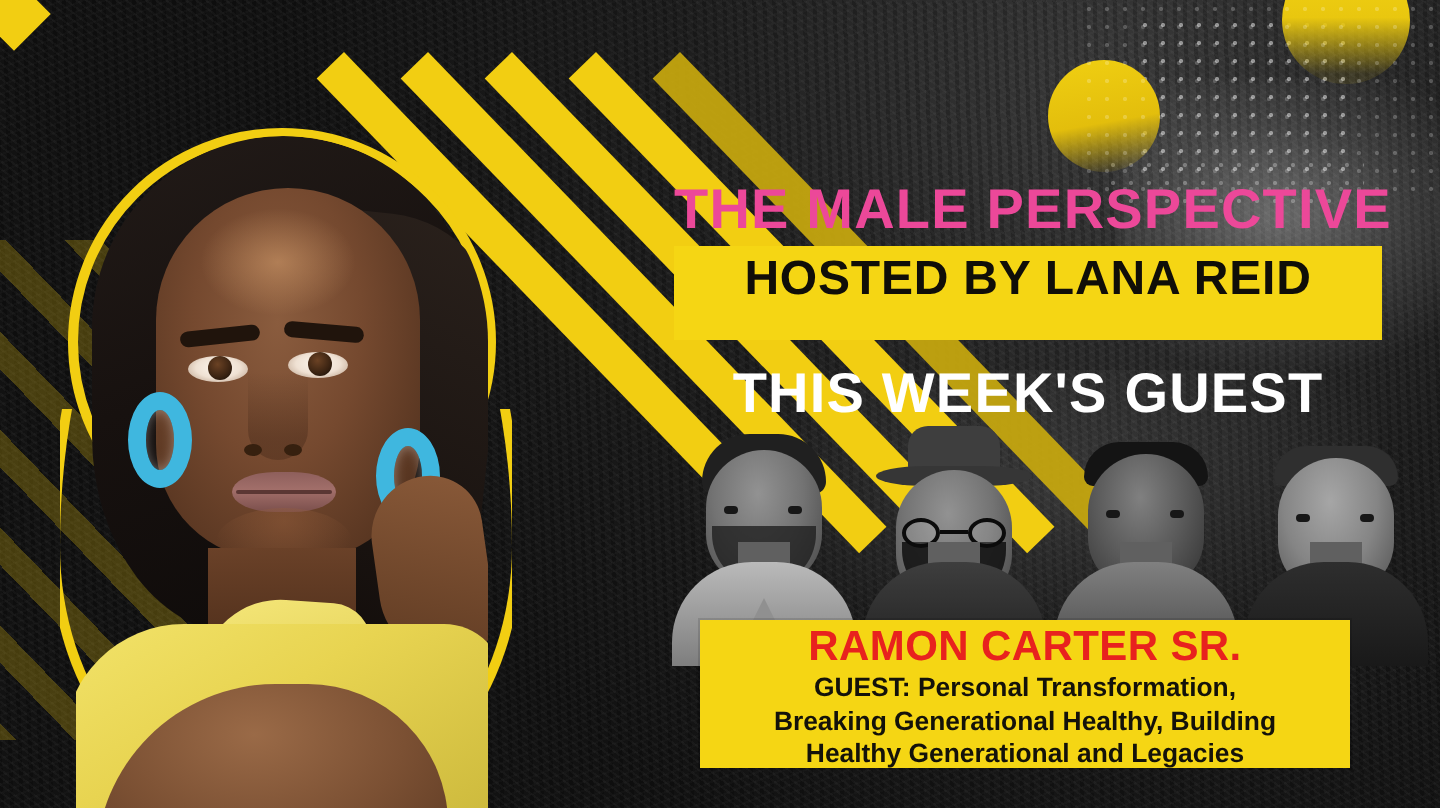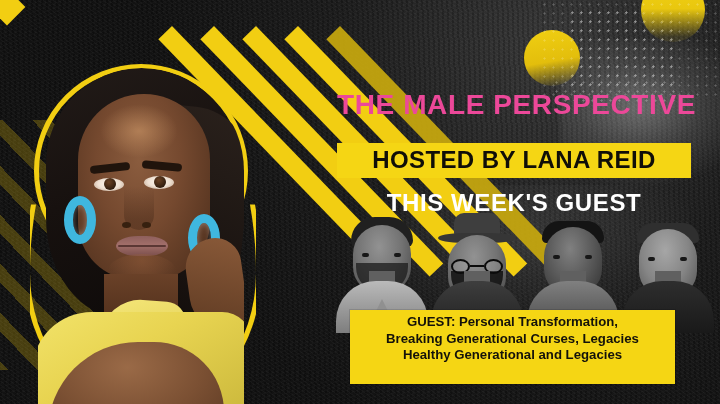--- a/index.html
+++ b/index.html
@@ -216,36 +216,36 @@
   }
   .hl-1{
     color:#ec4899;
     font-size:28px;
     font-weight:bold;
     letter-spacing:.6px;
     line-height:1.05;
     white-space:nowrap;
   }
   .hl-band{
-    margin-top:24px;
+    margin-top:4px;
     background:#F5D614;
-    padding:5px 0 6px;
+    padding:5px 0 18px;
   }
   .hl-2{
     color:#100e08;
     font-size:24px;
     font-weight:bold;
     letter-spacing:.4px;
     line-height:1;
     white-space:nowrap;
   }
   .hl-3{
     margin-top:11px;
     color:#ffffff;
-    font-size:24px;
+    font-size:28px;
     font-weight:bold;
     letter-spacing:.6px;
     white-space:nowrap;
   }
 
   
   .guests{
     position:absolute; left:330px; top:203px; width:390px; height:130px;
     display:flex; align-items:flex-end; justify-content:space-between;
     filter:grayscale(1) contrast(1.08) brightness(.92);
@@ -450,18 +450,19 @@
       <div class="g-eye" style="left:26px; top:44px;"></div>
       <div class="g-eye" style="left:58px; top:44px;"></div>
       <div class="g-smile" style="top:66px; width:20px;"></div>
       <div class="g-neck"></div>
       <div class="g-body" style="background:linear-gradient(180deg,#3a3734,#24221f);"></div>
     </div>
 
   </div>
 
   <div class="card">
+    <div class="card-name">RAMON CARTER SR.</div>
     <div class="card-topics">GUEST: Personal Transformation,</div>
-    <div class="card-topics">Breaking Generational Curses, Legacies</div>
+    <div class="card-topics">Breaking Generational Healthy, Building</div>
     <div class="card-topics">Healthy Generational and Legacies</div>
   </div>
 
 </div>
 
 </body></html>

